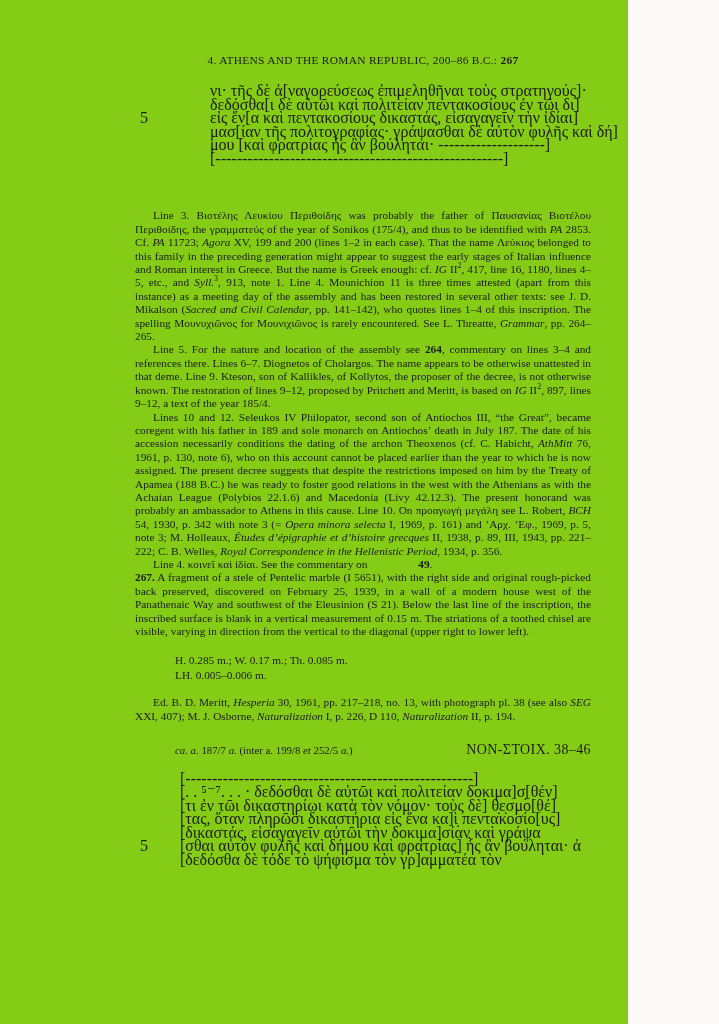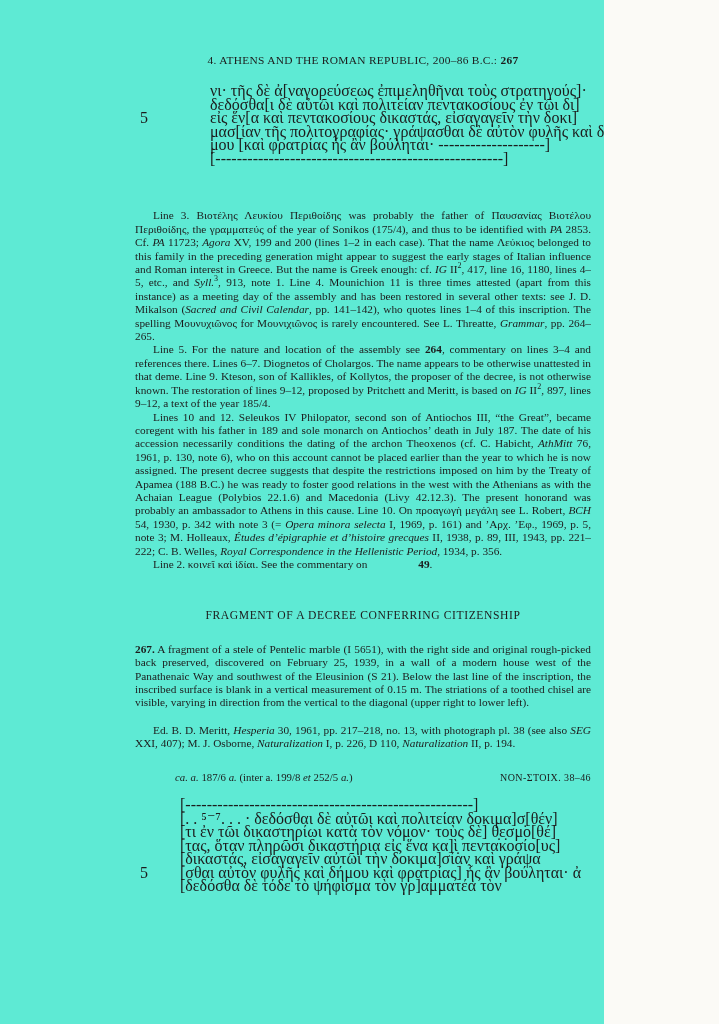--- a/index.html
+++ b/index.html
@@ -5,22 +5,23 @@
   html, body { margin: 0; padding: 0; }
   body {
     background: #fbfaf6;
     font-family: "Liberation Serif", "DejaVu Serif", serif;
     color: #1c1c1c;
   }
   .page {
     position: relative;
     width: 604px;
     height: 1024px;
-    background: #5eead4;
+    background: #84cc16;
     overflow: hidden;
+    padding-left: 24px;
   }
   .content {
     position: absolute;
     left: 135px;
     top: 54px;
     width: 456px;
     font-size: 11.3px;
     line-height: 13.4px;
   }
   .page-header {
@@ -84,63 +85,66 @@
     display: flex;
     justify-content: space-between;
     align-items: baseline;
     margin: 20px 0 8px 0;
   }
   .date-left {
     margin-left: 40px;
     font-size: 10.8px;
   }
   .stoich {
-    font-size: 10px;
+    font-size: 14px;
     letter-spacing: 0.4px;
     margin-left: 36px;
   }
   sup { font-size: 8px; line-height: 0; }
 </style>
 </head>
 <body>
 
 <div class="page">
   <div class="content">
 
     <div class="page-header">
       <span><span>4. ATHENS AND THE ROMAN REPUBLIC, 200–86 B.C.: </span><span style="font-weight: bold;">267</span></span>
       <span class="page-number">377</span>
     </div>
 
     <div class="inscription top">
       <div class="insc-line"><span class="lnum"></span><span>νι· τῆς δὲ ἀ[ναγορεύσεως ἐπιμεληθῆναι τοὺς στρατηγούς]·</span></div>
       <div class="insc-line"><span class="lnum"></span><span>δεδόσθα[ι δὲ αὐτῶι καὶ πολιτείαν πεντακοσίους ἐν τῶι δι]</span></div>
       <div class="insc-line"><span class="lnum">5</span></div>
-      <div class="insc-line"><span class="lnum"></span><span>εἰς ἕν[α καὶ πεντακοσίους δικαστάς, εἰσαγαγεῖν τὴν δοκι]</span></div>
+      <div class="insc-line"><span class="lnum"></span><span>εἰς ἕν[α καὶ πεντακοσίους δικαστάς, εἰσαγαγεῖν τὴν ἰδίαι]</span></div>
       <div class="insc-line"><span class="lnum"></span><span>μασ[ίαν τῆς πολιτογραφίας· γράψασθαι δὲ αὐτὸν φυλῆς καὶ δή]</span></div>
       <div class="insc-line"><span class="lnum"></span><span>μου [καὶ φρατρίας ἧς ἂν βούληται· --------------------]</span></div>
       <div class="insc-line"><span class="lnum"></span><span>[------------------------------------------------------]</span></div>
     </div>
 
     <div class="commentary">
       <p class="para"><span>Line 3.  Βιοτέλης Λευκίου Περιθοίδης was probably the father of Παυσανίας Βιοτέλου Περιθοίδης, the γραμματεύς of the year of Sonikos (175/4), and thus to be identified with </span><span style="font-style: italic;">PA</span><span> 2853.  Cf. </span><span style="font-style: italic;">PA</span><span> 11723; </span><span style="font-style: italic;">Agora</span><span> XV, 199 and 200 (lines 1–2 in each case).  That the name Λεύκιος belonged to this family in the preceding generation might appear to suggest the early stages of Italian influence and Roman interest in Greece.  But the name is Greek enough: cf. </span><span style="font-style: italic;">IG</span><span> II</span><sup>2</sup><span>, 417, line 16, 1180, lines 4–5, etc., and </span><span style="font-style: italic;">Syll.</span><sup>3</sup><span>, 913, note 1.  Line 4.  Mounichion 11 is three times attested (apart from this instance) as a meeting day of the assembly and has been restored in several other texts:  see J. D. Mikalson (</span><span style="font-style: italic;">Sacred and Civil Calendar</span><span>, pp. 141–142), who quotes lines 1–4 of this inscription.  The spelling Μουνυχιῶνος for Μουνιχιῶνος is rarely encountered.  See L. Threatte, </span><span style="font-style: italic;">Grammar</span><span>, pp. 264–265.</span></p>
       <p class="para"><span>Line 5.  For the nature and location of the assembly see </span><span style="font-weight: bold;">264</span><span>, commentary on lines 3–4 and references there.  Lines 6–7.  Diognetos of Cholargos.  The name appears to be otherwise unattested in that deme.  Line 9.  Kteson, son of Kallikles, of Kollytos, the proposer of the decree, is not otherwise known.  The restoration of lines 9–12, proposed by Pritchett and Meritt, is based on </span><span style="font-style: italic;">IG</span><span> II</span><sup>2</sup><span>, 897, lines 9–12, a text of the year 185/4.</span></p>
       <p class="para"><span>Lines 10 and 12.  Seleukos IV Philopator, second son of Antiochos III, “the Great”, became coregent with his father in 189 and sole monarch on Antiochos’ death in July 187.  The date of his accession necessarily conditions the dating of the archon Theoxenos (cf. C. Habicht, </span><span style="font-style: italic;">AthMitt</span><span> 76, 1961, p. 130, note 6), who on this account cannot be placed earlier than the year to which he is now assigned.  The present decree suggests that despite the restrictions imposed on him by the Treaty of Apamea (188 B.C.)  he was ready to foster good relations in the west with the Athenians as with the Achaian League (Polybios 22.1.6) and Macedonia (Livy 42.12.3).  The present honorand was probably an ambassador to Athens in this cause.  Line 10. On προαγωγὴ μεγάλη see L. Robert, </span><span style="font-style: italic;">BCH</span><span> 54, 1930, p. 342 with note 3 (= </span><span style="font-style: italic;">Opera minora selecta</span><span> I, 1969, p. 161) and ’Αρχ. ’Εφ., 1969, p. 5, note 3; M. Holleaux, </span><span style="font-style: italic;">Études d’épigraphie et d’histoire grecques</span><span> II, 1938, p. 89, III, 1943, pp. 221–222; C. B. Welles, </span><span style="font-style: italic;">Royal Correspondence in the Hellenistic Period</span><span>, 1934, p. 356.</span></p>
-      <p class="para"><span>Line 2. κοινεῖ καὶ ἰδίαι. See the commentary on </span><span style="font-weight: bold; margin-left: 48px;">49</span><span>.</span></p>
+      <p class="para"><span>Line 4. κοινεῖ καὶ ἰδίαι. See the commentary on </span><span style="font-weight: bold; margin-left: 48px;">49</span><span>.</span></p>
     </div>
 
-    <h2 class="section-heading">FRAGMENT OF A DECREE CONFERRING CITIZENSHIP</h2>
 
     <p class="entry-desc"><span style="font-weight: bold;">267.</span><span>  A fragment of a stele of Pentelic marble (I 5651), with the right side and original rough-picked back preserved, discovered on February 25, 1939, in a wall of a modern house west of the Panathenaic Way and southwest of the Eleusinion (S 21).  Below the last line of the inscription, the inscribed surface is blank in a vertical measurement of 0.15 m.  The striations of a toothed chisel are visible, varying in direction from the vertical to the diagonal (upper right to lower left).</span></p>
 
+    <div class="measurements">
+      <div>H. 0.285 m.; W. 0.17 m.; Th. 0.085 m.</div>
+      <div>LH. 0.005–0.006 m.</div>
+    </div>
 
     <p class="biblio"><span>Ed. B. D. Meritt, </span><span style="font-style: italic;">Hesperia</span><span> 30, 1961, pp. 217–218, no. 13, with photograph pl. 38 (see also </span><span style="font-style: italic;">SEG</span><span> XXI, 407); M. J. Osborne, </span><span style="font-style: italic;">Naturalization</span><span> I, p. 226, D 110, </span><span style="font-style: italic;">Naturalization</span><span> II, p. 194.</span></p>
 
     <div class="date-row">
-      <span class="date-left"><span style="font-style: italic;">ca. a.</span><span> 187/6 </span><span style="font-style: italic;">a.</span><span> (</span><span style="">inter a.</span><span> 199/8 </span><span style="font-style: italic;">et</span><span> 252/5 </span><span style="font-style: italic;">a.</span><span>)</span></span>
+      <span class="date-left"><span style="font-style: italic;">ca. a.</span><span> 187/7 </span><span style="font-style: italic;">a.</span><span> (</span><span style="">inter a.</span><span> 199/8 </span><span style="font-style: italic;">et</span><span> 252/5 </span><span style="font-style: italic;">a.</span><span>)</span></span>
       <span class="stoich">ΝΟΝ-ΣΤΟΙΧ. 38–46</span>
     </div>
 
     <div class="inscription bottom">
       <div class="insc-line"><span class="lnum"></span><span>[------------------------------------------------------]</span></div>
       <div class="insc-line"><span class="lnum"></span><span>[. . ⁵⁻⁷. . . · δεδόσθαι δὲ αὐτῶι καὶ πολιτείαν δοκιμα]σ̣[θέν]</span></div>
       <div class="insc-line"><span class="lnum"></span><span>[τι ἐν τῶι δικαστηρίωι κατὰ τὸν νόμον· τοὺς δὲ] θ̣ε̣σμο[θέ]</span></div>
       <div class="insc-line"><span class="lnum"></span><span>[τας, ὅταν πληρῶσι δικαστήρια εἰς ἕνα κα]ὶ̣ πεντακοσίο[υς]</span></div>
       <div class="insc-line"><span class="lnum"></span><span>[δικαστάς, εἰσαγαγεῖν αὐτῶι τὴν δοκιμα]σίαν καὶ γράψα</span></div>
       <div class="insc-line"><span class="lnum">5</span><span>[σθαι αὐτὸν φυλῆς καὶ δήμου καὶ φρατρίας] ἧς ἂν βούληται· ἀ</span></div>

